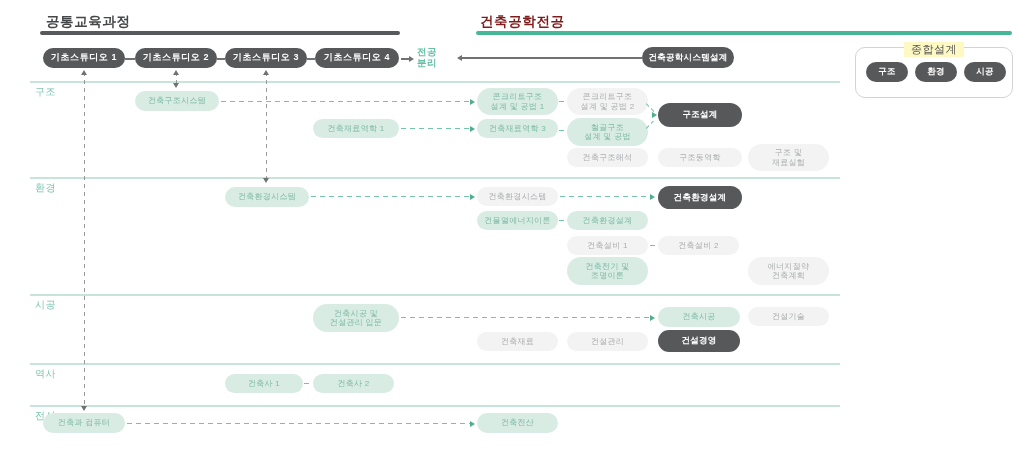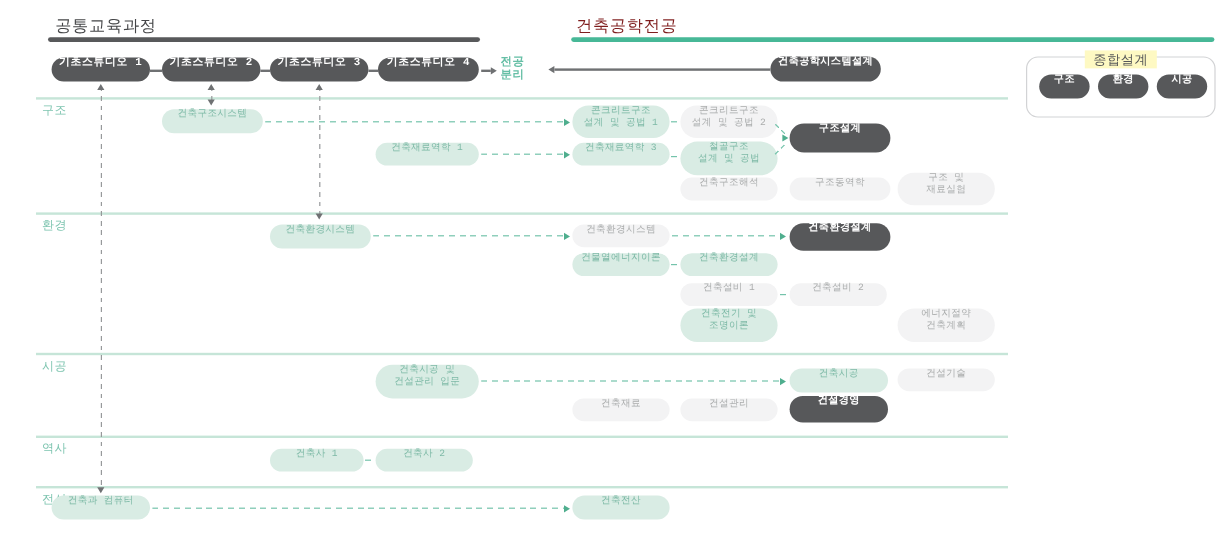--- a/index.html
+++ b/index.html
@@ -1,34 +1,34 @@
 <!DOCTYPE html>
 <html><head>
 <meta charset="utf-8">
 <style>
   html,body{margin:0;padding:0;background:#fff;}
   body{width:1020px;height:450px;overflow:hidden;font-family:"Liberation Sans","DejaVu Sans",sans-serif;}
   .board{position:relative;width:1020px;height:450px;background:#fff;}
 
-  .title{position:absolute;font-size:13.5px;font-weight:normal;letter-spacing:.6px;white-space:nowrap;}
+  .title{position:absolute;font-size:13.5px;font-weight:bold;letter-spacing:.6px;white-space:nowrap;}
   .title.dark{left:46px;top:13px;color:#454648;}
   .title.green{left:480px;top:13px;color:#7f1d1d;}
   .bar{position:absolute;height:4px;border-radius:2px;}
   .bar.dark{left:40px;top:31px;width:360px;background:#58595b;}
   .bar.green{left:476px;top:31px;width:536px;background:#47b897;}
 
   .branch{position:absolute;left:417px;top:46px;color:#66bfa6;font-size:9.5px;font-weight:bold;line-height:11px;letter-spacing:.5px;}
 
   .capstone{position:absolute;left:855px;top:47px;width:156px;height:49px;border:1px solid #d2d3d5;border-radius:10px;background:#fff;}
   .capstone-legend{position:absolute;left:50%;top:-6px;transform:translateX(-50%);background:#fef9c3;padding:0 7px;font-size:11px;color:#565758;white-space:nowrap;letter-spacing:.5px;}
 
   .row-line{position:absolute;height:1.5px;background:#c6e5d8;}
   .row-label{position:absolute;font-size:10px;color:#7ec5b0;letter-spacing:.5px;white-space:nowrap;}
 
-  .pill{position:absolute;border-radius:99px;display:flex;flex-direction:column;align-items:center;font-size:8px;line-height:9.5px;white-space:nowrap;letter-spacing:.3px;text-align:center;font-family:Liberation Mono, monospace;}
+  .pill{position:absolute;border-radius:99px;display:flex;flex-direction:column;align-items:center;justify-content:center;font-size:8px;line-height:9.5px;white-space:nowrap;letter-spacing:.3px;text-align:center;}
   .pill.green{background:#d9ece4;color:#7db9a6;}
   .pill.gray{background:#f3f3f4;color:#aaacac;}
   .pill.dark{background:#57585a;color:#ffffff;font-weight:bold;font-size:8.5px;}
   .pill.studio{font-size:9px;letter-spacing:.6px;}
 
   .dash-h{position:absolute;height:1.3px;background:repeating-linear-gradient(90deg,#74c3ab 0,#74c3ab 5px,transparent 5px,transparent 9px);}
   .dash-v{position:absolute;width:1.3px;background:repeating-linear-gradient(180deg,#97999b 0,#97999b 4px,transparent 4px,transparent 8px);}
   .dash-diag{position:absolute;height:1.3px;background:repeating-linear-gradient(90deg,#74c3ab 0,#74c3ab 4px,transparent 4px,transparent 7px);transform-origin:0 50%;}
   .solid-h{position:absolute;height:1.5px;background:#6f7173;}
 

